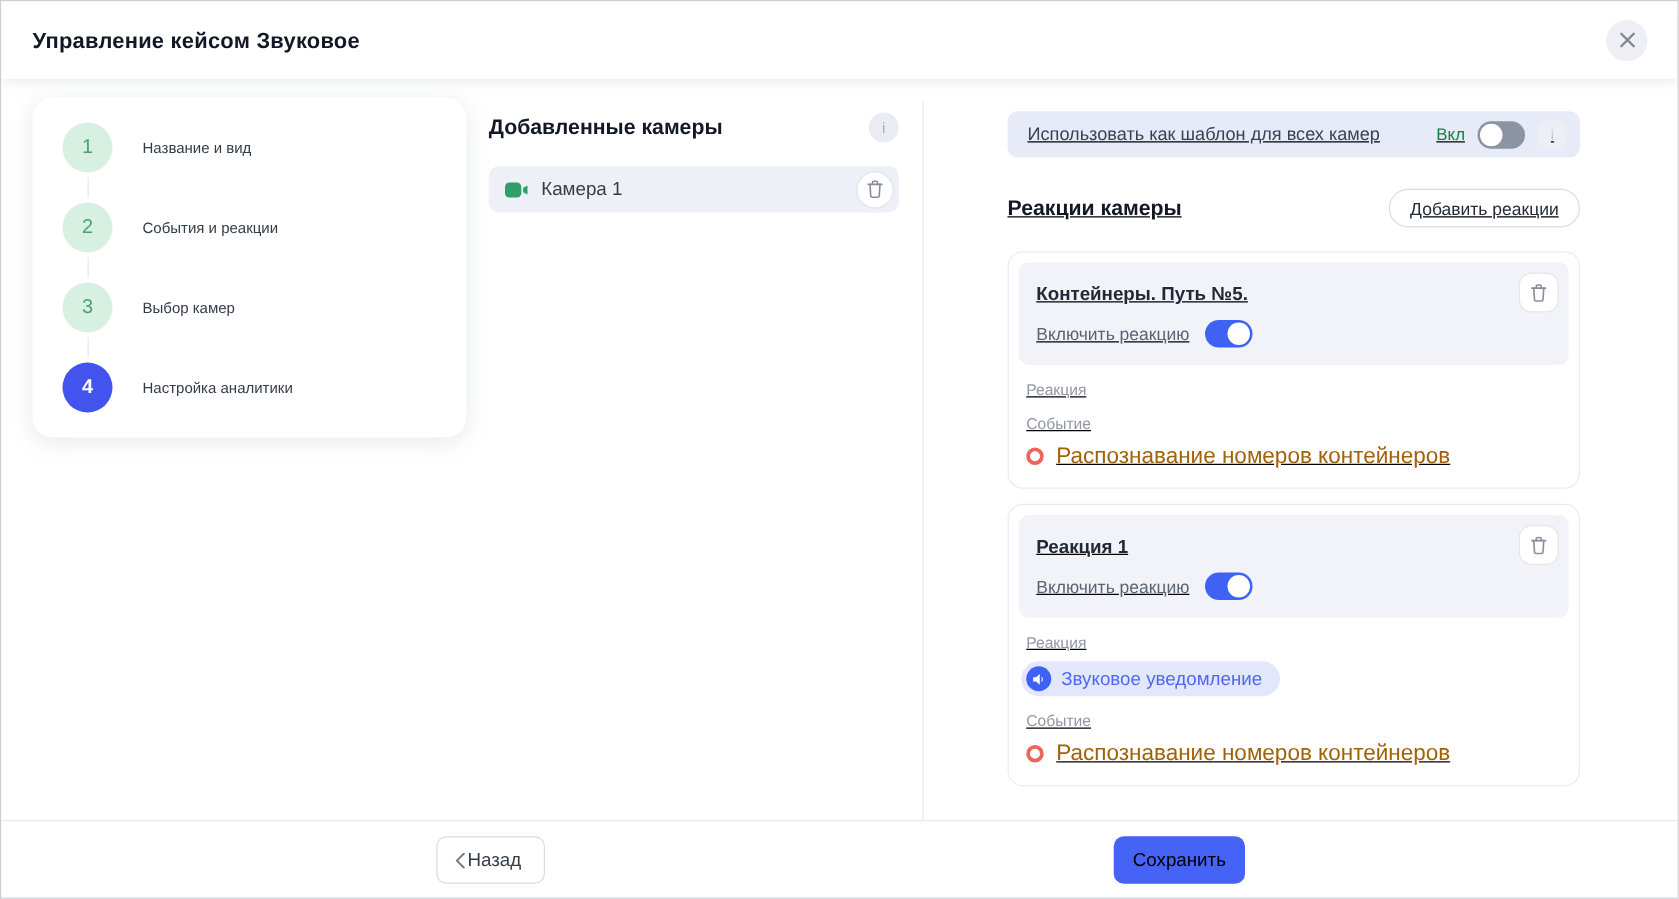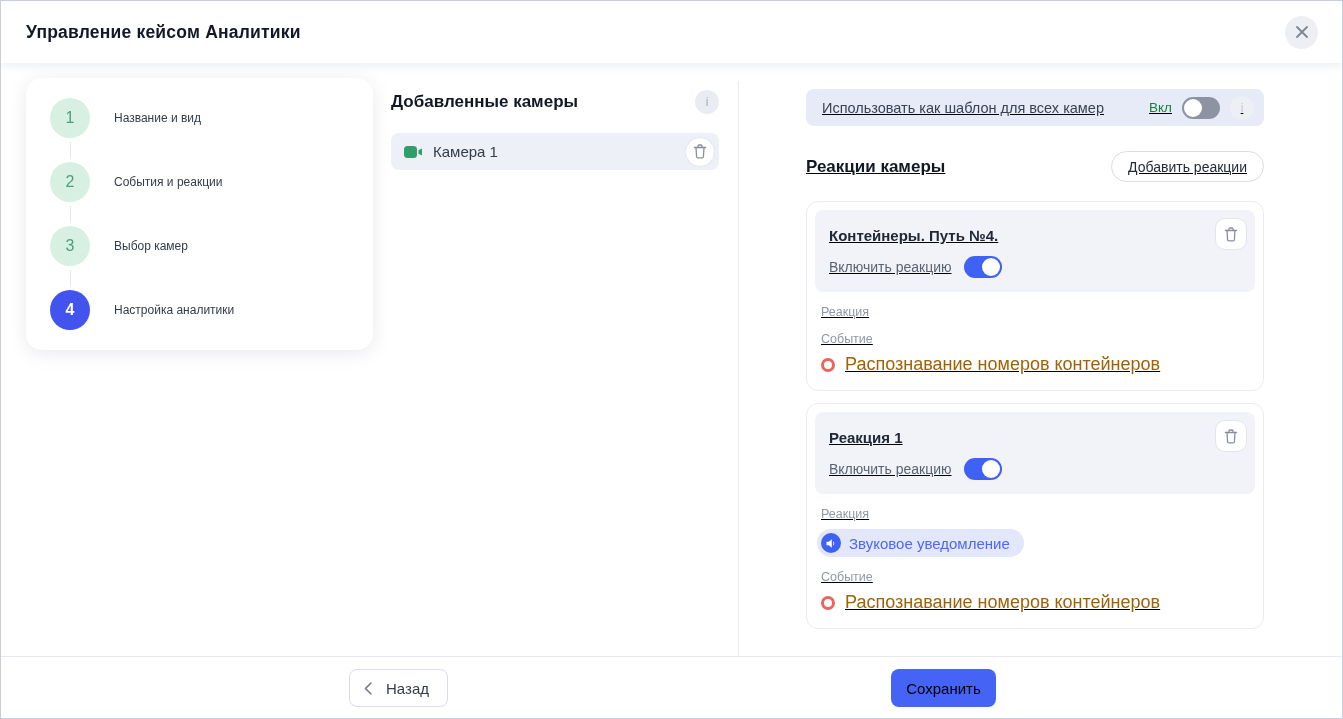--- a/index.html
+++ b/index.html
@@ -119,37 +119,37 @@
   .event-name { font-size: 18px; color: #a16207; }
 
   
   .app-footer {
     position: absolute; left: 0; right: 0; bottom: 0; height: 62px;
     background: #fff; border-top: 1px solid #e8eaef;
   }
   .back-btn {
     position: absolute; left: 348px; top: 12px; height: 38px; padding: 0 18px 0 14px;
     border-radius: 8px; border: 1px solid #d8dce4; background: #fff;
-    display: flex; align-items: center; gap: 14px; font-size: 15px; color: #333c49;
+    display: flex; align-items: center; gap: 2px; font-size: 15px; color: #333c49;
     cursor: pointer; font-family: inherit;
   }
   .back-btn svg { stroke: #717a88; }
   .save-btn {
     position: absolute; left: 890px; top: 12px; height: 38px; width: 105px;
     border-radius: 8px; border: none; background: #4563f5; color: #000000;
     font-size: 15px; cursor: pointer; font-family: inherit;
   }
 </style>
 </head>
 <body>
 
 <div class="screen">
 
   <div class="app-header">
-    <div class="modal-title">Управление кейсом Аналитики</div>
+    <div class="modal-title">Управление кейсом Звуковое</div>
     <button class="close-btn">
       <span style="display:flex">
         <svg width="14" height="14" viewBox="0 0 14 14" fill="none" stroke-width="1.8" stroke-linecap="round">
           <path d="M2 2 L12 12 M12 2 L2 12"></path>
         </svg>
       </span>
     </button>
   </div>
 
   <div class="content">
@@ -212,21 +212,21 @@
       </div>
 
       <div class="reactions-header">
         <div class="section-title">Реакции камеры</div>
         <button class="add-reactions-btn">Добавить реакции</button>
       </div>
 
       <div class="reaction-card">
         <div class="card-head">
           <div class="card-head-top">
-            <div class="card-title">Контейнеры. Путь №4.</div>
+            <div class="card-title">Контейнеры. Путь №5.</div>
             <button class="icon-btn square">
               <span style="display:flex">
                 <svg width="14" height="15" viewBox="0 0 14 15" fill="none" stroke="currentColor" stroke-width="1.3" stroke-linecap="round">
                   <path d="M1.5 3.5 H12.5"></path>
                     <path d="M5 3.5 V2 a1 1 0 0 1 1-1 h2 a1 1 0 0 1 1 1 V3.5"></path>
                   <path d="M3 3.5 L3.6 12.7 a1.2 1.2 0 0 0 1.2 1.1 h4.4 a1.2 1.2 0 0 0 1.2-1.1 L11 3.5"></path>
                 </svg>
               </span>
             </button>
           </div>

